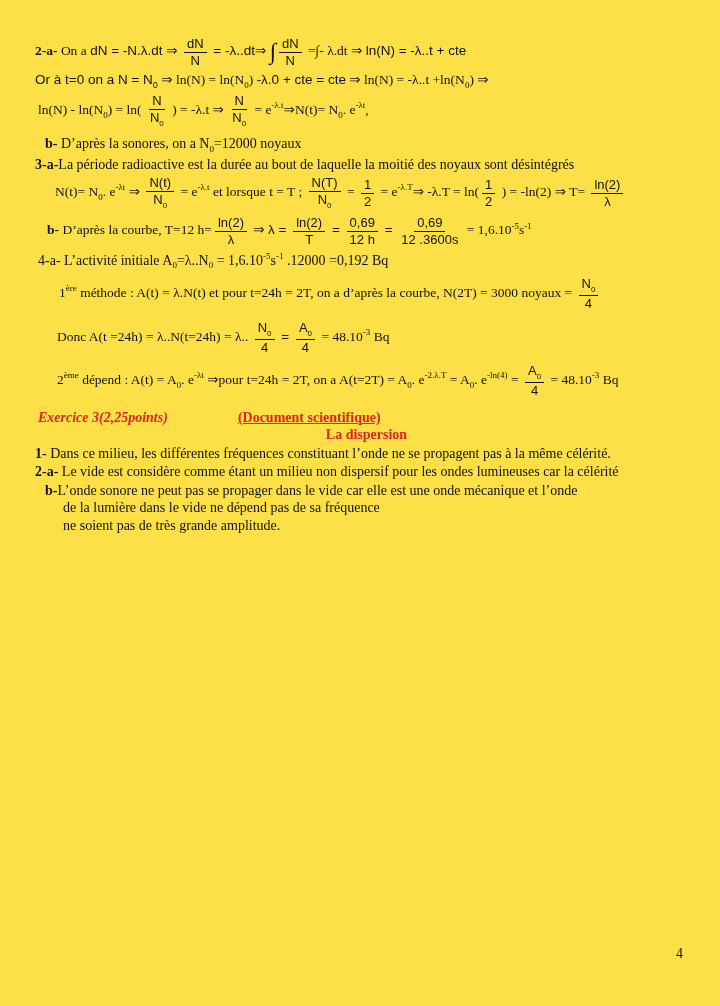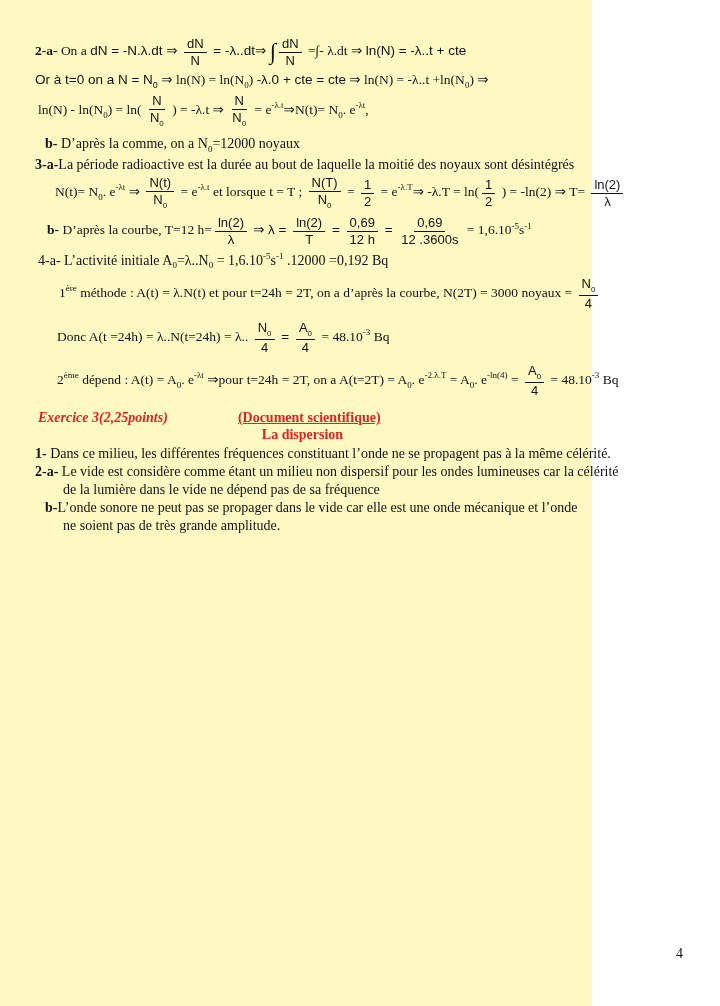--- a/index.html
+++ b/index.html
@@ -1,21 +1,21 @@
 <!DOCTYPE html>
 <html><head>
 <meta charset="utf-8">
 <style>
   html,body{margin:0;padding:0;}
   body{
     width:720px;height:1006px;position:relative;
     background:#ffffff;overflow:hidden;
     font-family:"Liberation Serif",serif;color:#111;
   }
-  #page{position:absolute;left:0;top:0;width:592px;height:1006px;background:#fef9c3;}
+  #page{position:absolute;left:0;top:0;width:720px;height:1006px;background:#fde047;}
   #content{position:absolute;left:35px;top:28px;right:22px;}
   .line{white-space:nowrap;font-size:13.5px;line-height:1.25;}
   .line.txtline{font-size:14px;}
   .sf{font-family:"Liberation Sans",sans-serif;}
   .b{font-weight:bold;}
   .i{font-style:italic;}
   .u{text-decoration:underline;}
   .red{color:#e02222;}
   sup{font-size:9px;}
   sub{font-size:9px;}
@@ -45,21 +45,21 @@
           <span class="den"><span>N</span></span>
         </span><span> =∫- λ.dt  ⇒ </span><span class="sf">ln(N) = -λ..t + cte</span></div>
       <div class="line math" style="margin-top: 4px;"><span class="sf">Or à t=0 on a N = N</span><sub class="sf">0</sub><span> ⇒ </span><span>ln(N) = ln(N</span><sub>0</sub><span>) </span><span class="sf">-λ.0 + cte = cte</span><span> ⇒ ln(N) = -λ..t +ln(N</span><sub>0</sub><span>) ⇒</span></div>
       <div class="line math" style="margin-left: 3px; margin-top: 2px;"><span>ln(N) - ln(N</span><sub>0</sub><span>) = ln( </span><span class="frac sf">
           <span class="num"><span>N</span></span>
           <span class="den"><span>N</span><sub>0</sub></span>
         </span><span> ) = -λ.t ⇒ </span><span class="frac sf">
           <span class="num"><span>N</span></span>
           <span class="den"><span>N</span><sub>0</sub></span>
         </span><span> = e</span><sup>-λ.t</sup><span>⇒N(t)= N</span><sub>0</sub><span>. e</span><sup>-λt</sup><span>,</span></div>
-      <div class="line txtline" style="margin-left: 10px; margin-top: 6px;"><span class="b">b- </span><span>D’après la comme, on a N</span><sub>0</sub><span>=12000 noyaux</span></div>
+      <div class="line txtline" style="margin-left: 10px; margin-top: 6px;"><span class="b">b- </span><span>D’après la sonores, on a N</span><sub>0</sub><span>=12000 noyaux</span></div>
       <div class="line txtline" style="margin-top: 1px;"><span class="b">3-a-</span><span>La période radioactive est la durée au bout de laquelle la moitié des noyaux sont désintégrés</span></div>
       <div class="line math" style="margin-left: 20px; margin-top: 2px;"><span>N(t)= N</span><sub>0</sub><span>. e</span><sup>-λt</sup><span> ⇒ </span><span class="frac sf">
           <span class="num"><span>N(t)</span></span>
           <span class="den"><span>N</span><sub>0</sub></span>
         </span><span> = e</span><sup>-λ.t</sup><span> et lorsque t = T ;  </span><span class="frac sf">
           <span class="num"><span>N(T)</span></span>
           <span class="den"><span>N</span><sub>0</sub></span>
         </span><span> = </span><span class="frac sf">
           <span class="num"><span>1</span></span>
           <span class="den"><span>2</span></span>
@@ -96,18 +96,18 @@
           <span class="den"><span>4</span></span>
         </span><span> = 48.10</span><sup>-3</sup><span> Bq</span></div>
       <div class="line math" style="margin-left: 22px; margin-top: 8px;"><span>2</span><sup>ème</sup><span> dépend : A(t) = A</span><sub>0</sub><span>. e</span><sup>-λt</sup><span> ⇒pour t=24h = 2T, on a A(t=2T) = A</span><sub>0</sub><span>. e</span><sup>-2.λ.T</sup><span> = A</span><sub>0</sub><span>. e</span><sup>-ln(4)</sup><span> = </span><span class="frac sf">
           <span class="num"><span>A</span><sub>0</sub></span>
           <span class="den"><span>4</span></span>
         </span><span> = 48.10</span><sup>-3</sup><span> Bq</span></div>
       <div class="line txtline red hdr" style="margin-left: 3px; margin-top: 10px;"><span class="b i">Exercice 3(2,25points)</span><span class="gap" style="width: 70px;"></span><span class="b u">(Document scientifique)</span></div>
       <div class="line txtline red disp b" style="text-align: center;"><span class="b">La dispersion</span></div>
       <div class="line txtline" style="margin-top: 1px;"><span class="b">1- </span><span>Dans ce milieu, les différentes fréquences constituant l’onde ne se propagent pas à la même célérité.</span></div>
       <div class="line txtline" style="margin-top: 1px;"><span class="b">2-a- </span><span>Le vide est considère comme étant un milieu non dispersif pour les ondes lumineuses car la célérité</span></div>
+      <div class="line txtline" style="margin-left: 10px; margin-top: 1px;"><span class="b">b-</span><span>L’onde sonore ne peut pas se propager dans le vide car elle est une onde mécanique et l’onde</span></div>
       <div class="line txtline" style="margin-left: 28px;"><span>de la lumière dans le vide ne dépend pas de sa fréquence</span></div>
-      <div class="line txtline" style="margin-left: 10px; margin-top: 1px;"><span class="b">b-</span><span>L’onde sonore ne peut pas se propager dans le vide car elle est une onde mécanique et l’onde</span></div>
       <div class="line txtline" style="margin-left: 28px;"><span>ne soient pas de très grande amplitude.</span></div>
     </div>
   <div id="pagenum">4</div>
 </div>
 
 </body></html>

